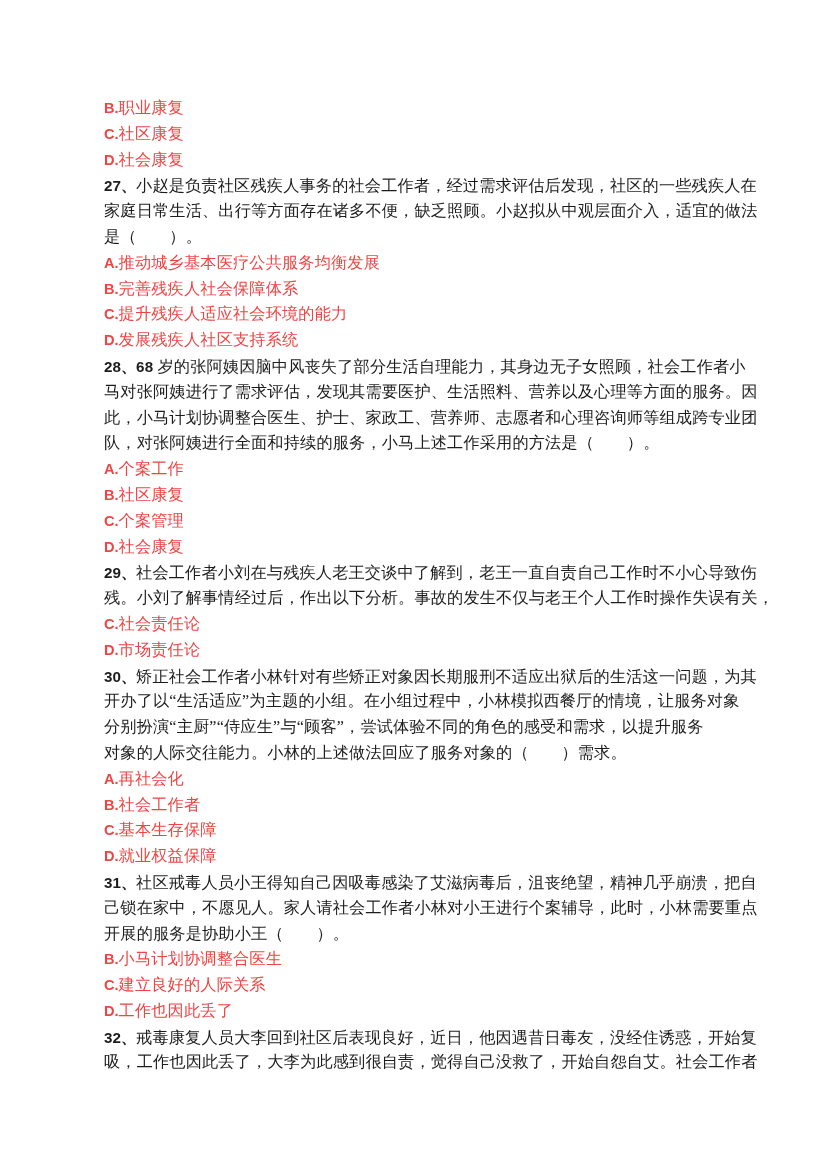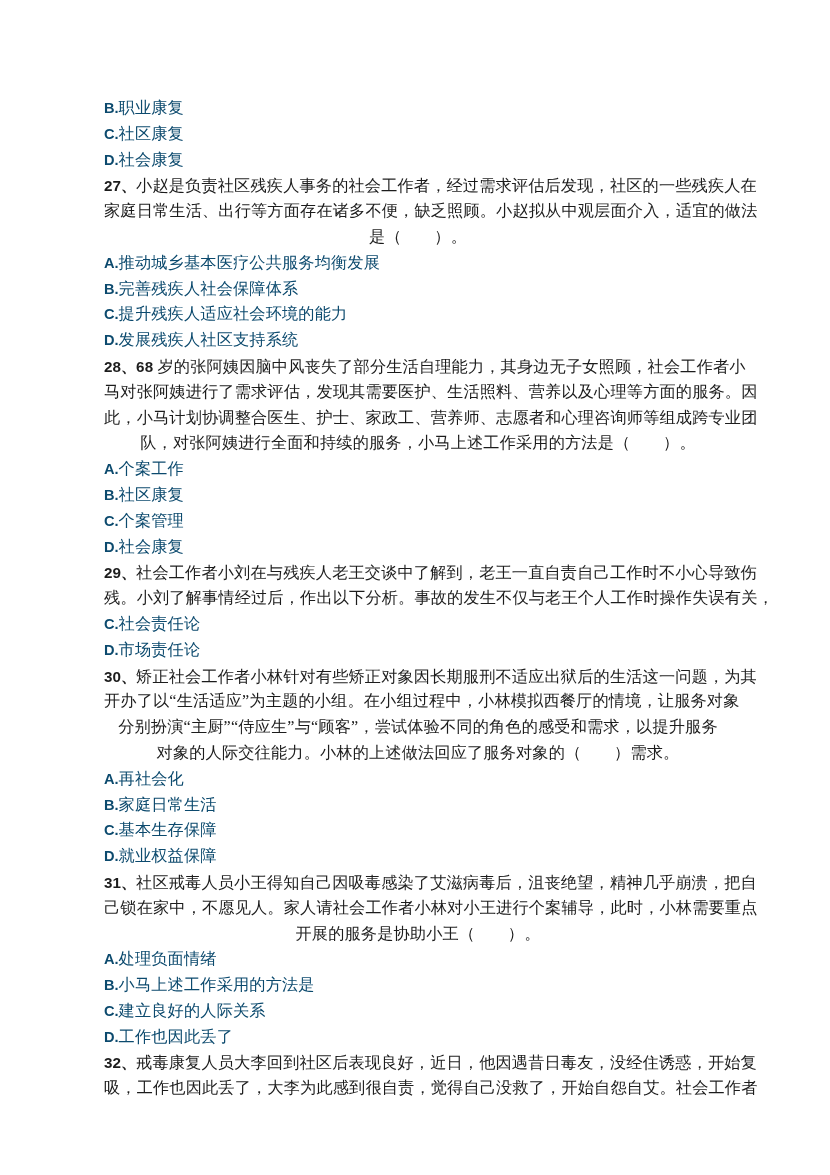--- a/index.html
+++ b/index.html
@@ -26,26 +26,25 @@
     top: 96px;
     width: 628px;
   }
   
   .line {
     font-size: 16.2px;
     line-height: 25.8px;
     height: 25.8px;
     white-space: pre;
     letter-spacing: 0.15px;
-    color: #0c4a6e;
+    color: #ef4444;
   }
   
   .line.stem {
     color: #1c1c1c;
-    text-align: center;
   }
   
   .qnum {
     font-family: "Liberation Sans", "DejaVu Sans", sans-serif;
     font-weight: bold;
     font-size: 15.2px;
     letter-spacing: 0;
   }
   
   .opt-letter {
@@ -85,26 +84,25 @@
       <div class="line opt"><span class="opt-letter">D</span><span class="opt-letter">.</span><span>社会康复</span></div>
       <div class="line stem"><span class="qnum">29</span><span class="qnum">、</span><span>社会工作者小刘在与残疾人老王交谈中了解到，老王一直自责自己工作时不小心导致伤</span></div>
       <div class="line stem"><span>残。小刘了解事情经过后，作出以下分析。事故的发生不仅与老王个人工作时操作失误有关，</span></div>
       <div class="line opt"><span class="opt-letter">C</span><span class="opt-letter">.</span><span>社会责任论</span></div>
       <div class="line opt"><span class="opt-letter">D</span><span class="opt-letter">.</span><span>市场责任论</span></div>
       <div class="line stem"><span class="qnum">30</span><span class="qnum">、</span><span>矫正社会工作者小林针对有些矫正对象因长期服刑不适应出狱后的生活这一问题，为其</span></div>
       <div class="line stem"><span>开办了以“生活适应”为主题的小组。在小组过程中，小林模拟西餐厅的情境，让服务对象</span></div>
       <div class="line stem"><span>分别扮演“主厨”“侍应生”与“顾客”，尝试体验不同的角色的感受和需求，以提升服务</span></div>
       <div class="line stem"><span>对象的人际交往能力。小林的上述做法回应了服务对象的（　　）需求。</span></div>
       <div class="line opt"><span class="opt-letter">A</span><span class="opt-letter">.</span><span>再社会化</span></div>
-      <div class="line opt"><span class="opt-letter">B</span><span class="opt-letter">.</span><span>家庭日常生活</span></div>
+      <div class="line opt"><span class="opt-letter">B</span><span class="opt-letter">.</span><span>社会工作者</span></div>
       <div class="line opt"><span class="opt-letter">C</span><span class="opt-letter">.</span><span>基本生存保障</span></div>
       <div class="line opt"><span class="opt-letter">D</span><span class="opt-letter">.</span><span>就业权益保障</span></div>
       <div class="line stem"><span class="qnum">31</span><span class="qnum">、</span><span>社区戒毒人员小王得知自己因吸毒感染了艾滋病毒后，沮丧绝望，精神几乎崩溃，把自</span></div>
       <div class="line stem"><span>己锁在家中，不愿见人。家人请社会工作者小林对小王进行个案辅导，此时，小林需要重点</span></div>
       <div class="line stem"><span>开展的服务是协助小王（　　）。</span></div>
-      <div class="line opt"><span class="opt-letter">A</span><span class="opt-letter">.</span><span>处理负面情绪</span></div>
-      <div class="line opt"><span class="opt-letter">B</span><span class="opt-letter">.</span><span>小马上述工作采用的方法是</span></div>
+      <div class="line opt"><span class="opt-letter">B</span><span class="opt-letter">.</span><span>小马计划协调整合医生</span></div>
       <div class="line opt"><span class="opt-letter">C</span><span class="opt-letter">.</span><span>建立良好的人际关系</span></div>
       <div class="line opt"><span class="opt-letter">D</span><span class="opt-letter">.</span><span>工作也因此丢了</span></div>
       <div class="line stem"><span class="qnum">32</span><span class="qnum">、</span><span>戒毒康复人员大李回到社区后表现良好，近日，他因遇昔日毒友，没经住诱惑，开始复</span></div>
       <div class="line stem"><span>吸，工作也因此丢了，大李为此感到很自责，觉得自己没救了，开始自怨自艾。社会工作者</span></div>
     </div>
 </div>
 
 </body></html>

